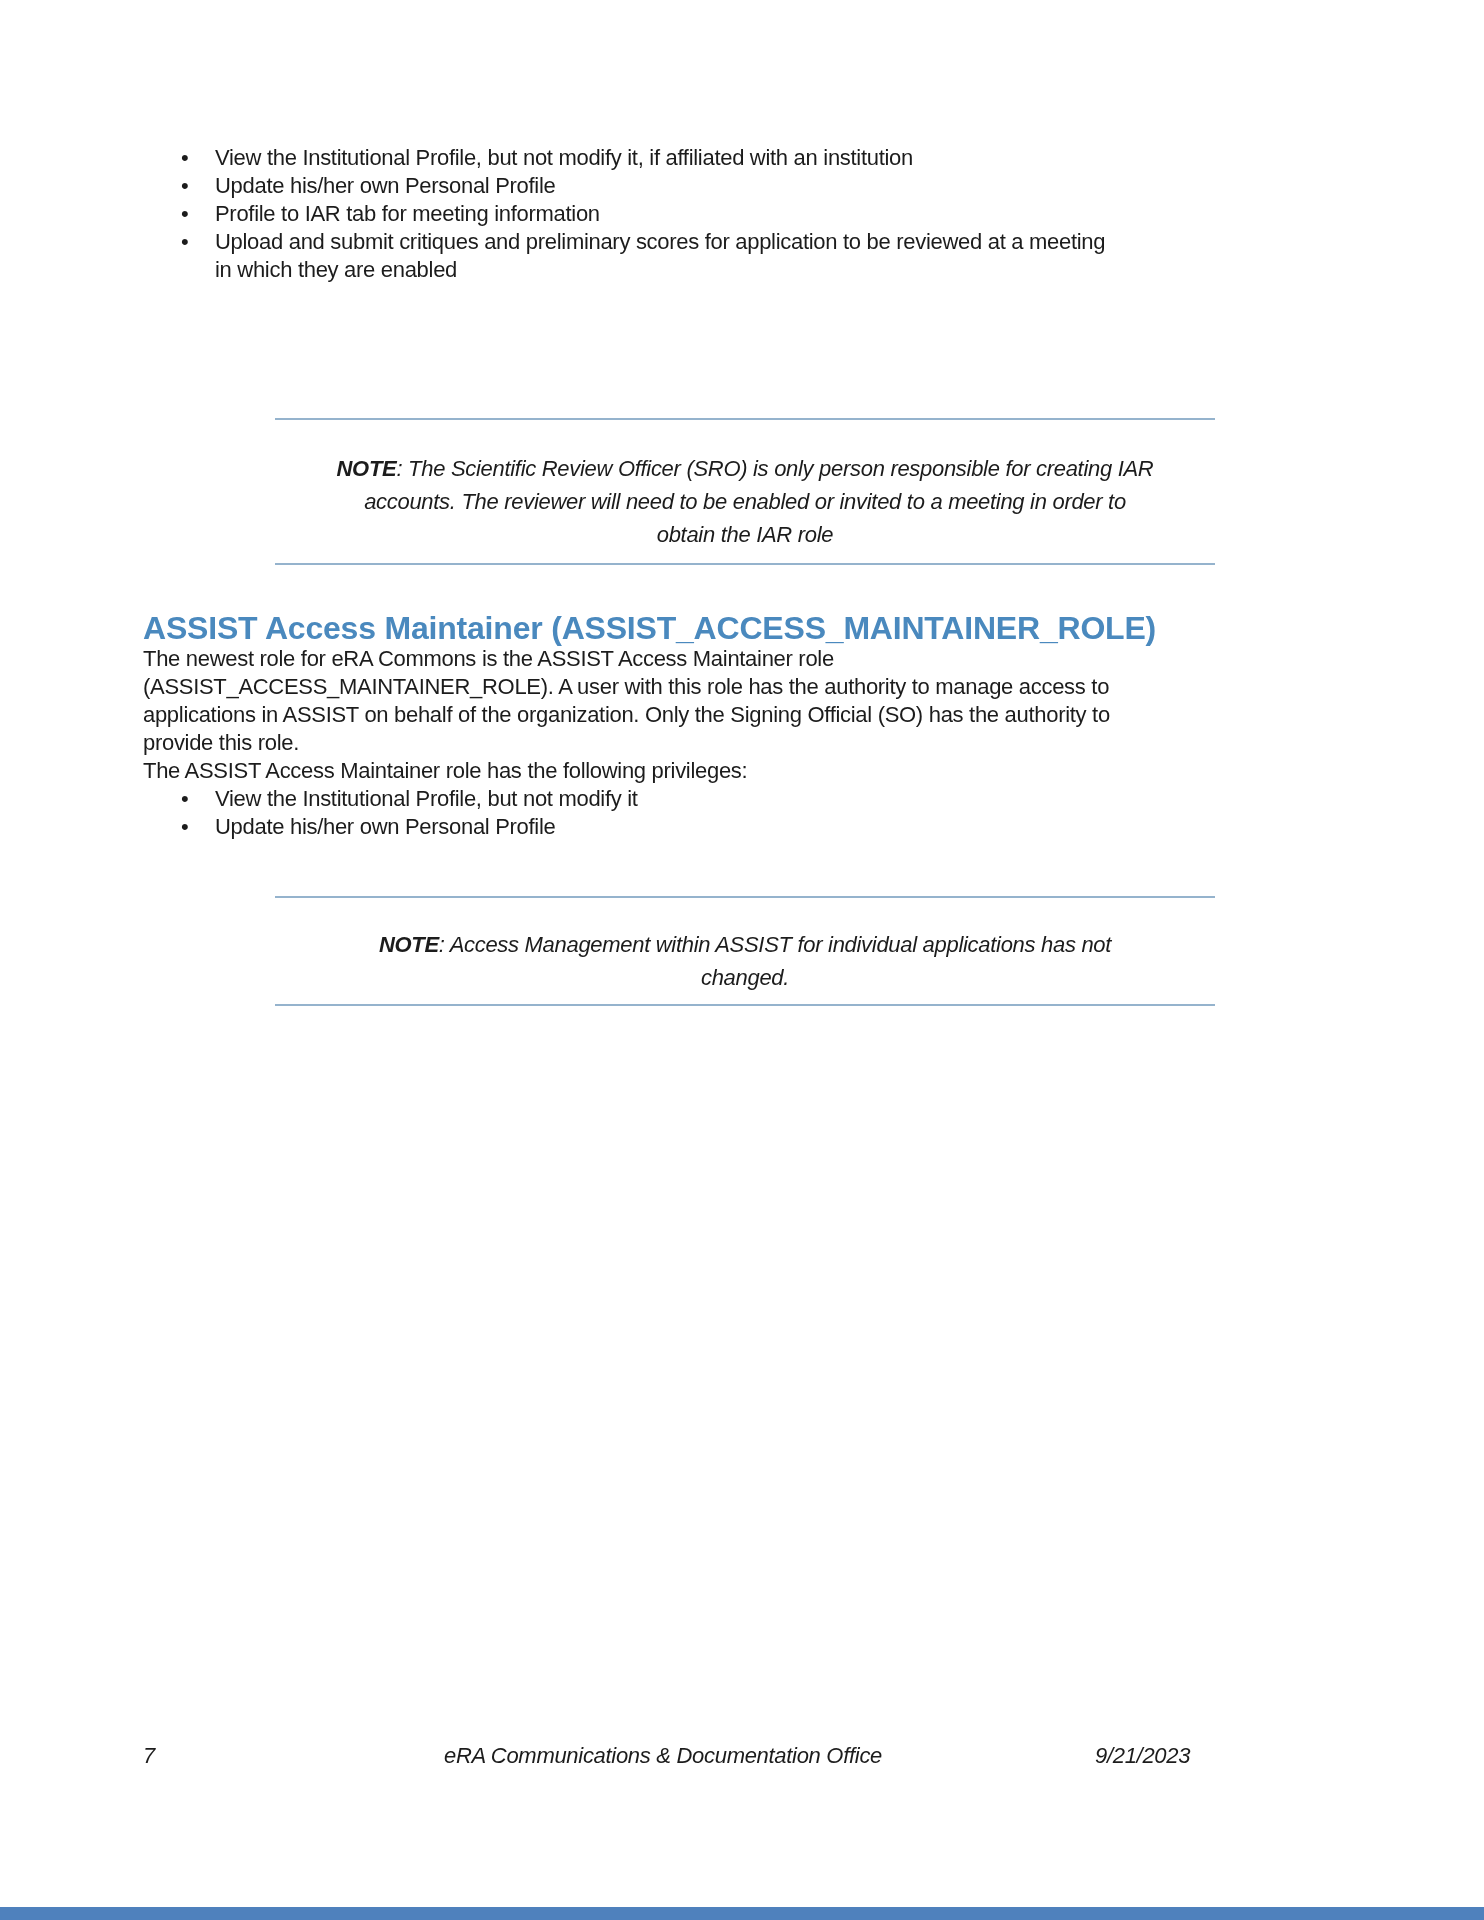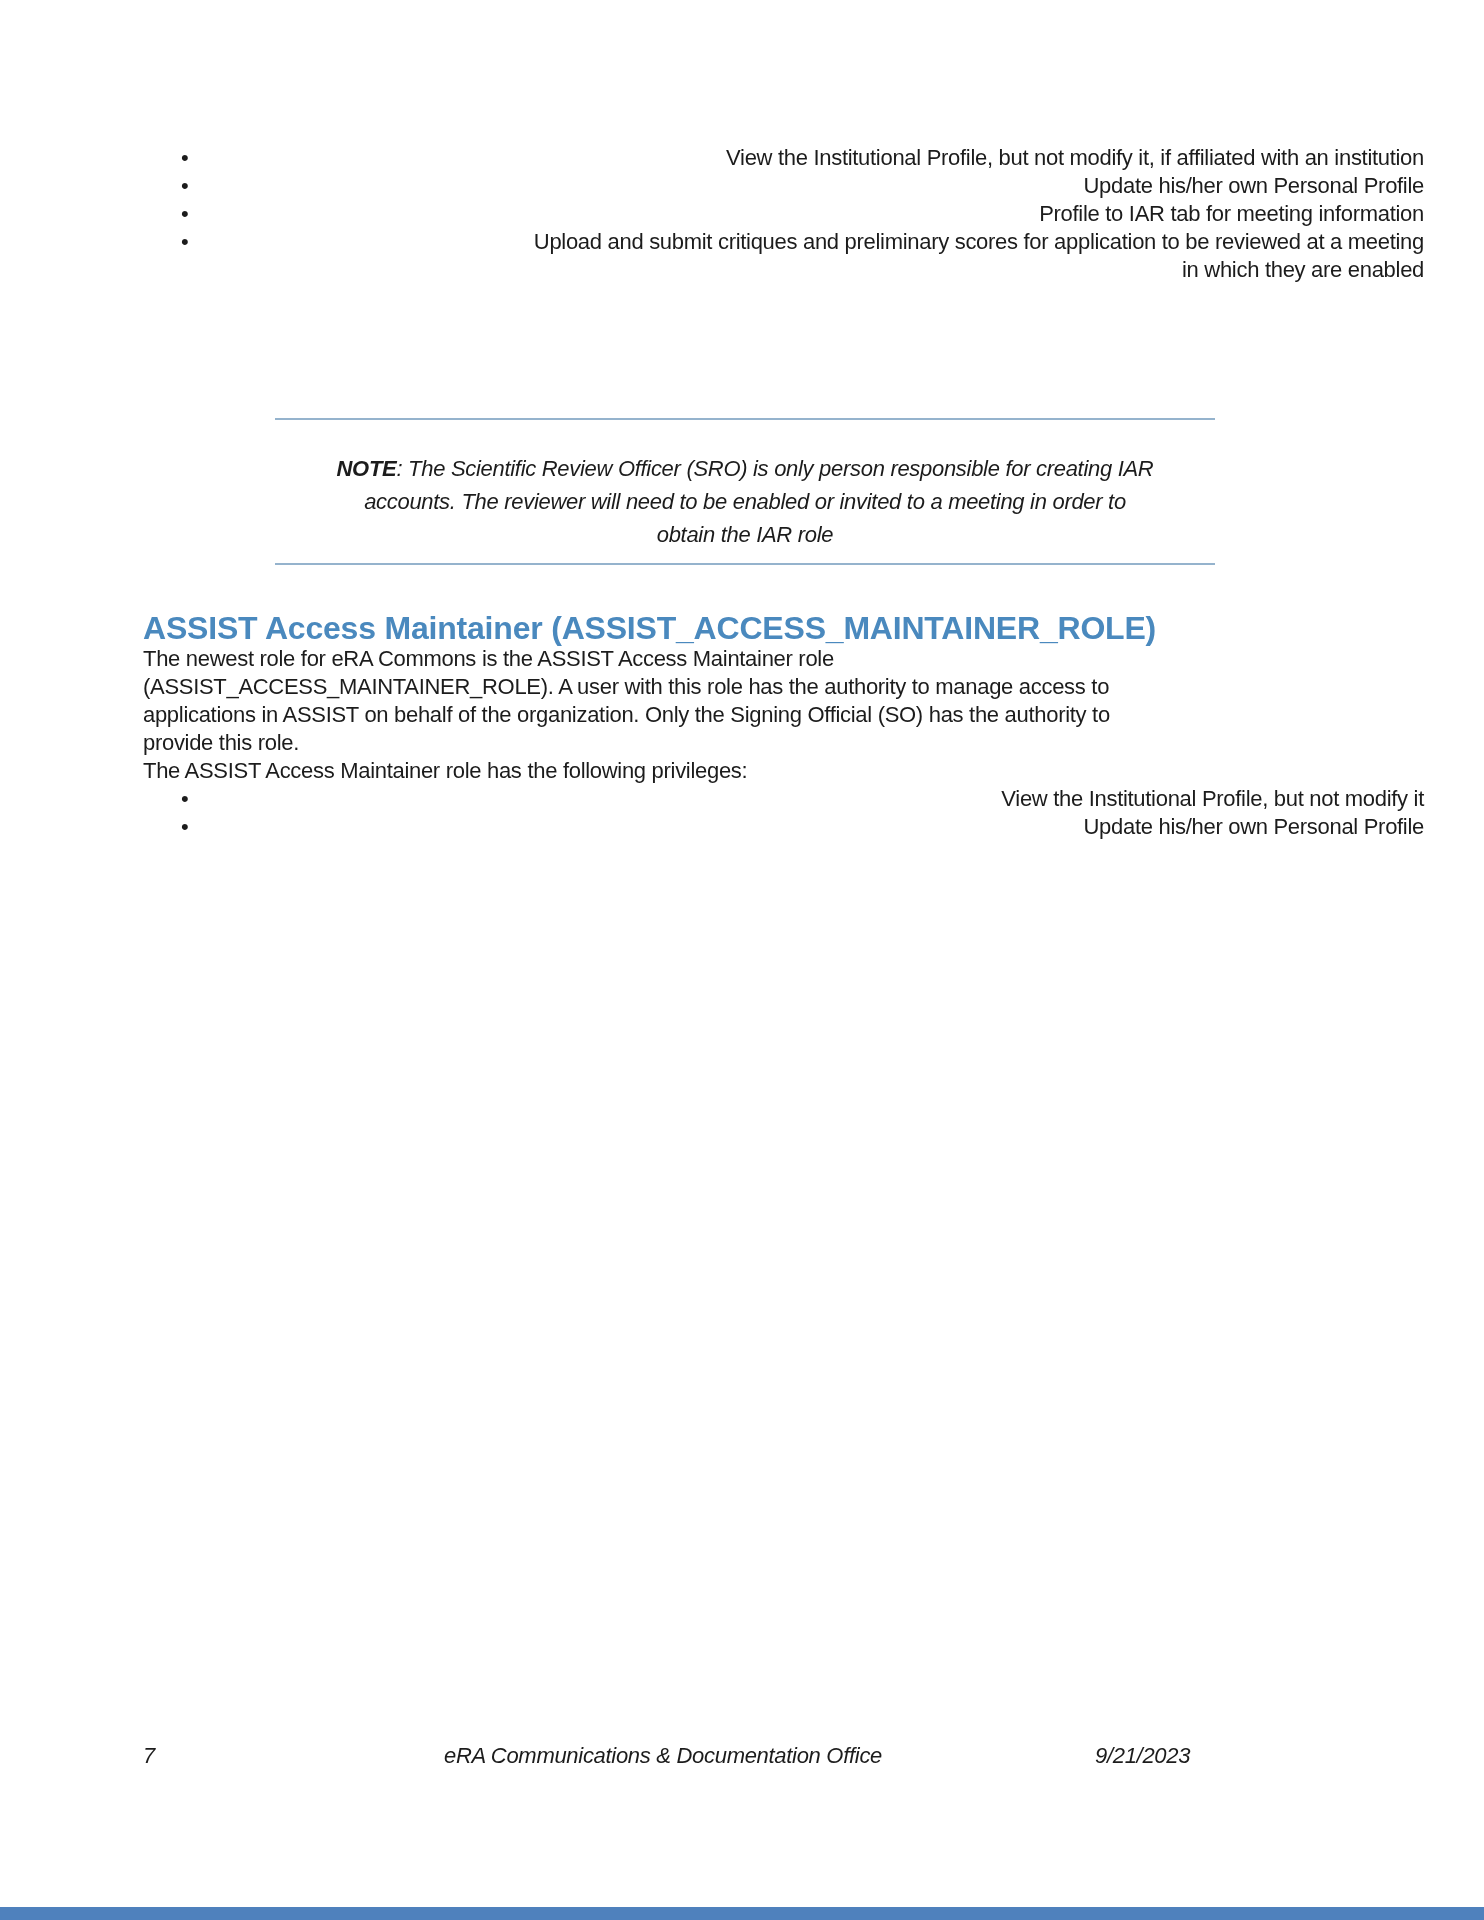--- a/index.html
+++ b/index.html
@@ -15,21 +15,20 @@
     letter-spacing: -0.3px;
     color: #1c1c1c;
   }
   .content { padding: 144px 60px 0 143px; }
 
   ul.bullets { list-style: none; margin: 0; padding: 0 0 0 36px; }
   ul.bullets li {
     position: relative;
     padding-left: 36px;
     white-space: pre-line;
-    text-align: right;
   }
   ul.bullets li::before {
     content: "\2022";
     position: absolute;
     left: 2px;
     top: 0;
   }
 
   .note {
     width: 940px;
@@ -107,20 +106,24 @@
 applications in ASSIST on behalf of the organization. Only the Signing Official (SO) has the authority to
 provide this role.</p>
 
     <p class="body-para lead-para">The ASSIST Access Maintainer role has the following privileges:</p>
 
     <ul class="bullets list-assist">
         <li>View the Institutional Profile, but not modify it</li>
         <li>Update his/her own Personal Profile</li>
       </ul>
 
+    <div class="note note-assist">
+      <p class="note-text"><b>NOTE</b><span>: Access Management within ASSIST for individual applications has not
+changed.</span></p>
+    </div>
 
   </div>
 
   <div class="footer">
     <span class="f-left">7</span>
     <span class="f-center">eRA Communications &amp; Documentation Office</span>
     <span class="f-right">9/21/2023</span>
   </div>
 
   <div class="bottom-bar"></div>

